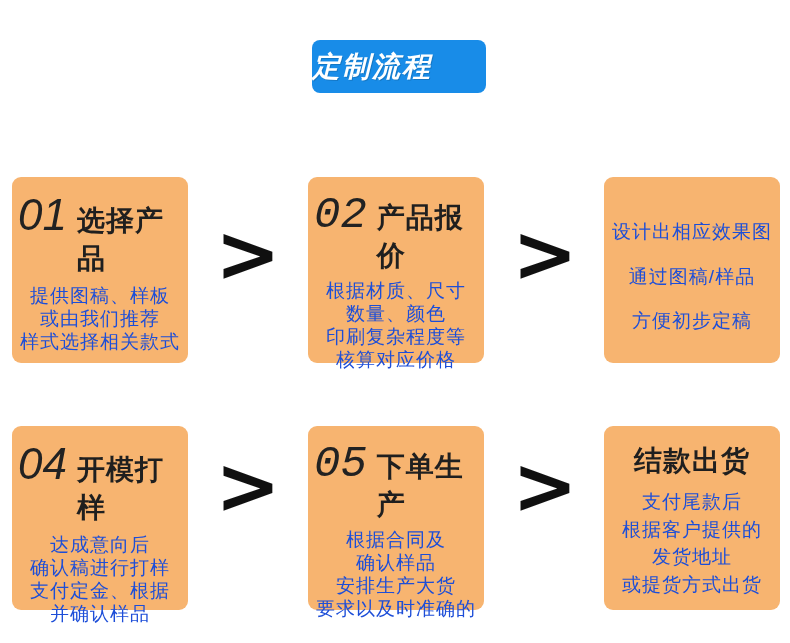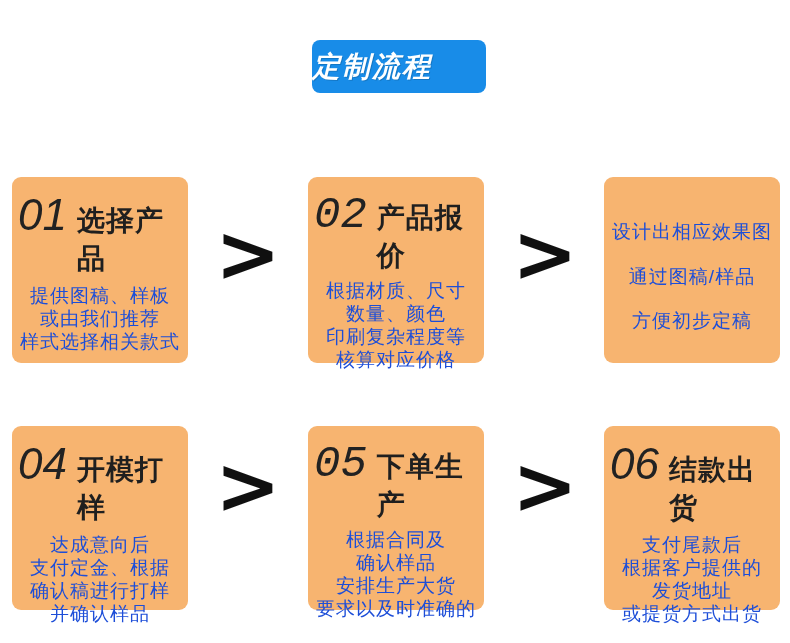--- a/index.html
+++ b/index.html
@@ -145,22 +145,22 @@
     </div>
   </div>
 
   <div class="box row2 col1">
     <div class="box-header">
       <span class="num">04</span>
       <span class="step-title">开模打样</span>
     </div>
     <div class="box-body">
       <div class="line">达成意向后</div>
+      <div class="line">确认稿进行打样</div>
       <div class="line">支付定金、根据</div>
-      <div class="line">确认稿进行打样</div>
       <div class="line">并确认样品</div>
     </div>
   </div>
 
   <div class="arrow arrow-r2 arrow-c1">&gt;</div>
 
   <div class="box row2 col2">
     <div class="box-header">
       <span class="num">05</span>
       <span class="step-title">下单生产</span>
@@ -170,21 +170,20 @@
       <div class="line">确认样品</div>
       <div class="line">安排生产大货</div>
       <div class="line">要求以及时准确的</div>
     </div>
   </div>
 
   <div class="arrow arrow-r2 arrow-c2">&gt;</div>
 
   <div class="box row2 col3">
     <div class="box-header">
-      <span class="num">06</span>
       <span class="step-title">结款出货</span>
     </div>
     <div class="box-body">
       <div class="line">支付尾款后</div>
       <div class="line">根据客户提供的</div>
       <div class="line">发货地址</div>
       <div class="line">或提货方式出货</div>
     </div>
   </div>
 

